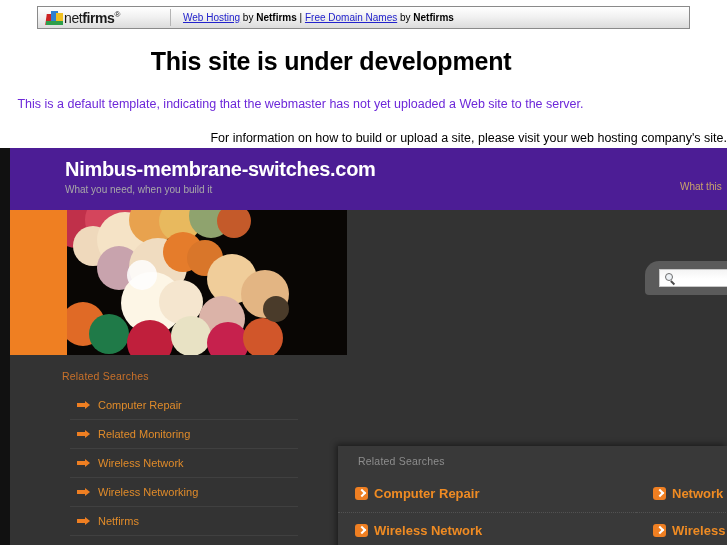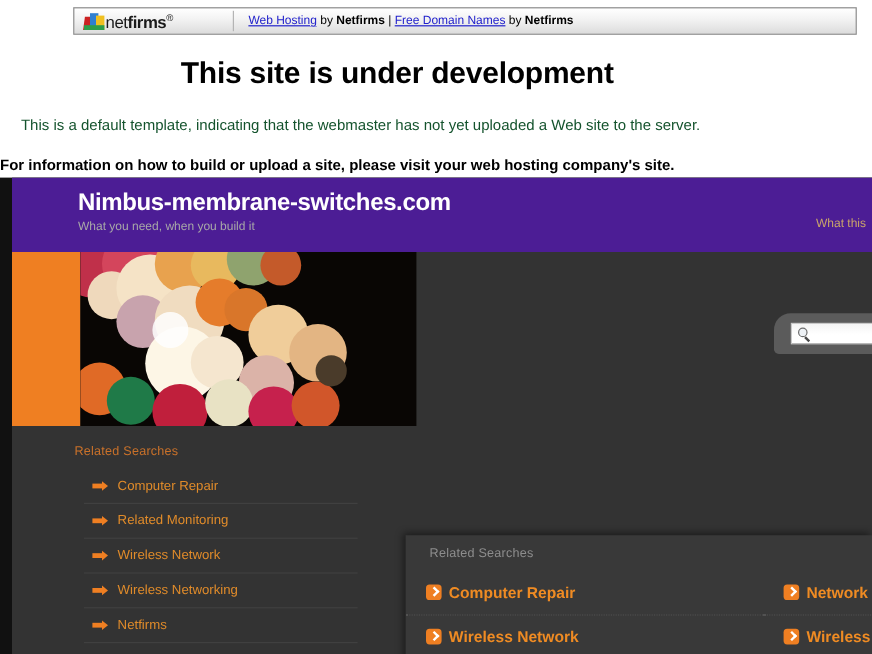--- a/index.html
+++ b/index.html
@@ -20,21 +20,20 @@
     position: absolute;
     left: 37px;
     top: 6px;
     width: 653px;
     height: 23px;
     border: 1px solid #8a8a8a;
     background: linear-gradient(to bottom, #ffffff 0%, #f2f2f2 45%, #dcdcdc 100%);
     box-sizing: border-box;
     display: flex;
     align-items: center;
-    margin-left: 24px;
   }
   .nf-logo-wrap {
     display: flex;
     align-items: center;
     padding-left: 8px;
     width: 130px;
     height: 100%;
     box-sizing: border-box;
   }
   .nf-mark {
@@ -92,31 +91,30 @@
     color: #000;
     letter-spacing: -0.2px;
   }
   .tpl-line1 {
     position: absolute;
     left: 0;
     top: 97px;
     width: 601px;
     text-align: center;
     font-size: 12.5px;
-    color: #14532d;
+    color: #6d28d9;
   }
   .tpl-line2 {
     position: absolute;
     left: 0;
     top: 131px;
     width: 727px;
-    text-align: left;
+    text-align: right;
     font-size: 12.5px;
     color: #000;
-    font-weight: bold;
   }
 
   
   .park {
     position: absolute;
     left: 0;
     top: 148px;
     width: 727px;
     height: 397px;
     background: #111111;

